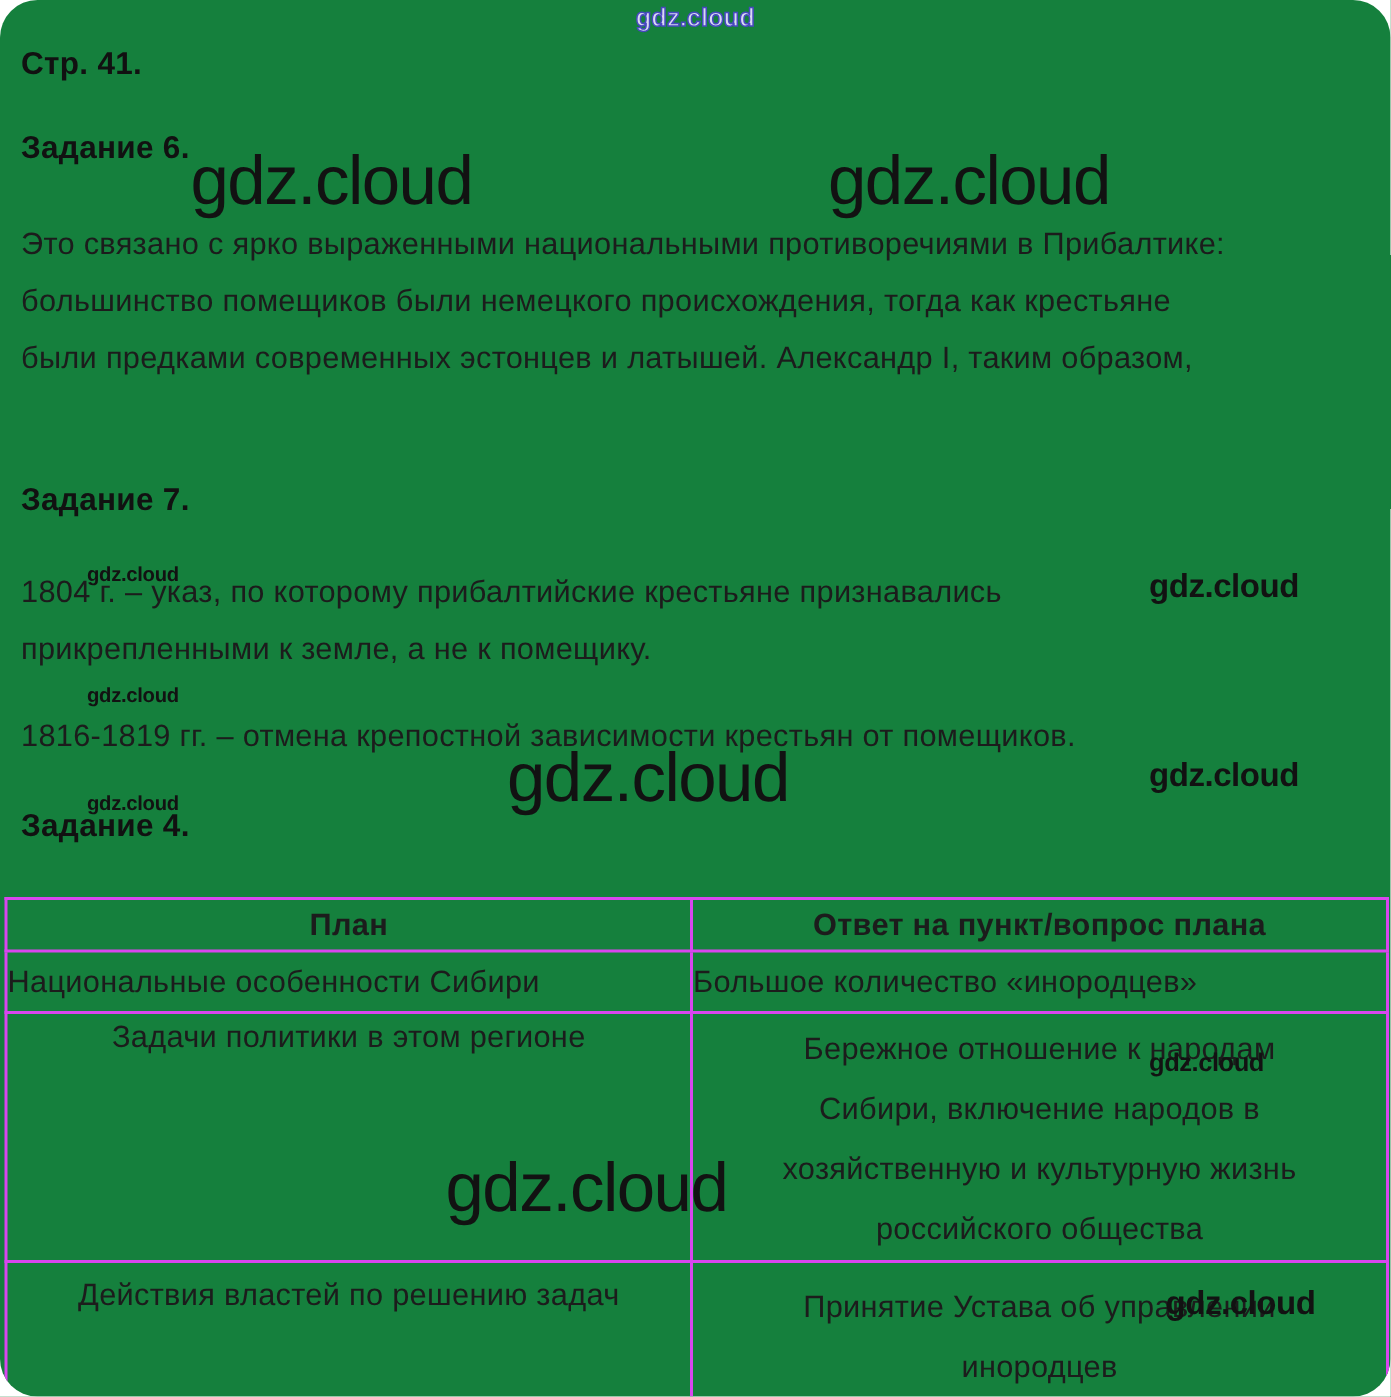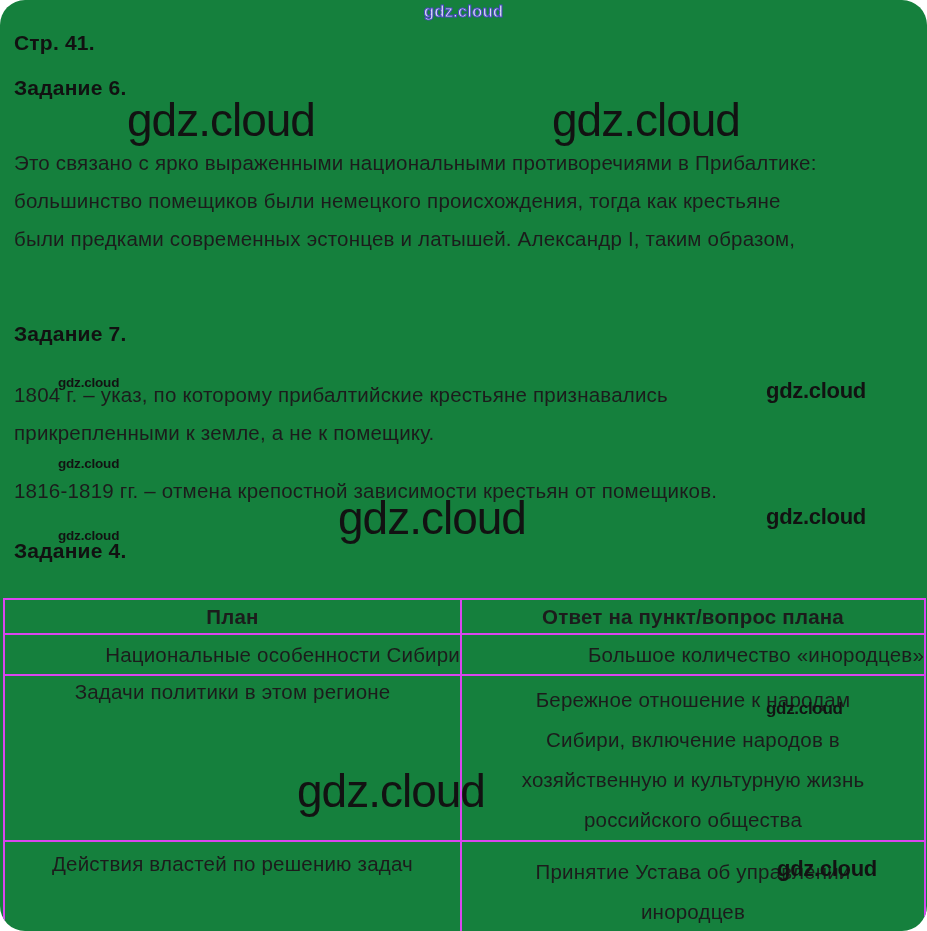--- a/index.html
+++ b/index.html
@@ -37,35 +37,35 @@
   .ans-table {
     position:absolute; left:3px; top:598px; width:921px;
     border-collapse:collapse; table-layout:fixed; z-index:1;
     background:transparent;
   }
   .ans-table th, .ans-table td {
     border:2px solid #d946ef; padding:0;
     font-size:20.5px; letter-spacing:0.2px; color:#1c1c1c;
   }
   .ans-table th { height:33px; font-weight:700; text-align:center; vertical-align:middle; }
-  .row-single td { height:39px; text-align:right; vertical-align:middle; }
+  .row-single td { height:39px; text-align:left; vertical-align:middle; }
   .row-tall td   { height:148px; text-align:center; vertical-align:top; padding-top:4px; }
   .row-last td   { height:81px;  text-align:center; vertical-align:top; padding-top:10px; }
   .tline { line-height:40px; }
 </style>
 </head>
 <body>
 
 <div class="page">
 
   <div class="wm wm-outline">gdz.cloud</div>
 
   <h2 class="h" style="top:31px">Стр. 41.</h2>
 
-  <h2 class="h" style="top:76px">Задание 6.</h2>
+  <h2 class="h" style="top:87px">Задание 6.</h2>
   <div class="wm wm-xl" style="left:127px; top:97px">gdz.cloud</div>
   <div class="wm wm-xl" style="left:552px; top:97px">gdz.cloud</div>
 
   <div class="para" style="top:144px">
     <div class="pline">Это связано с ярко выраженными национальными противоречиями в Прибалтике:</div>
     <div class="pline">большинство помещиков были немецкого происхождения, тогда как крестьяне</div>
     <div class="pline">были предками современных эстонцев и латышей. Александр I, таким образом,</div>
   </div>
 
   <h2 class="h" style="top:322px">Задание 7.</h2>

